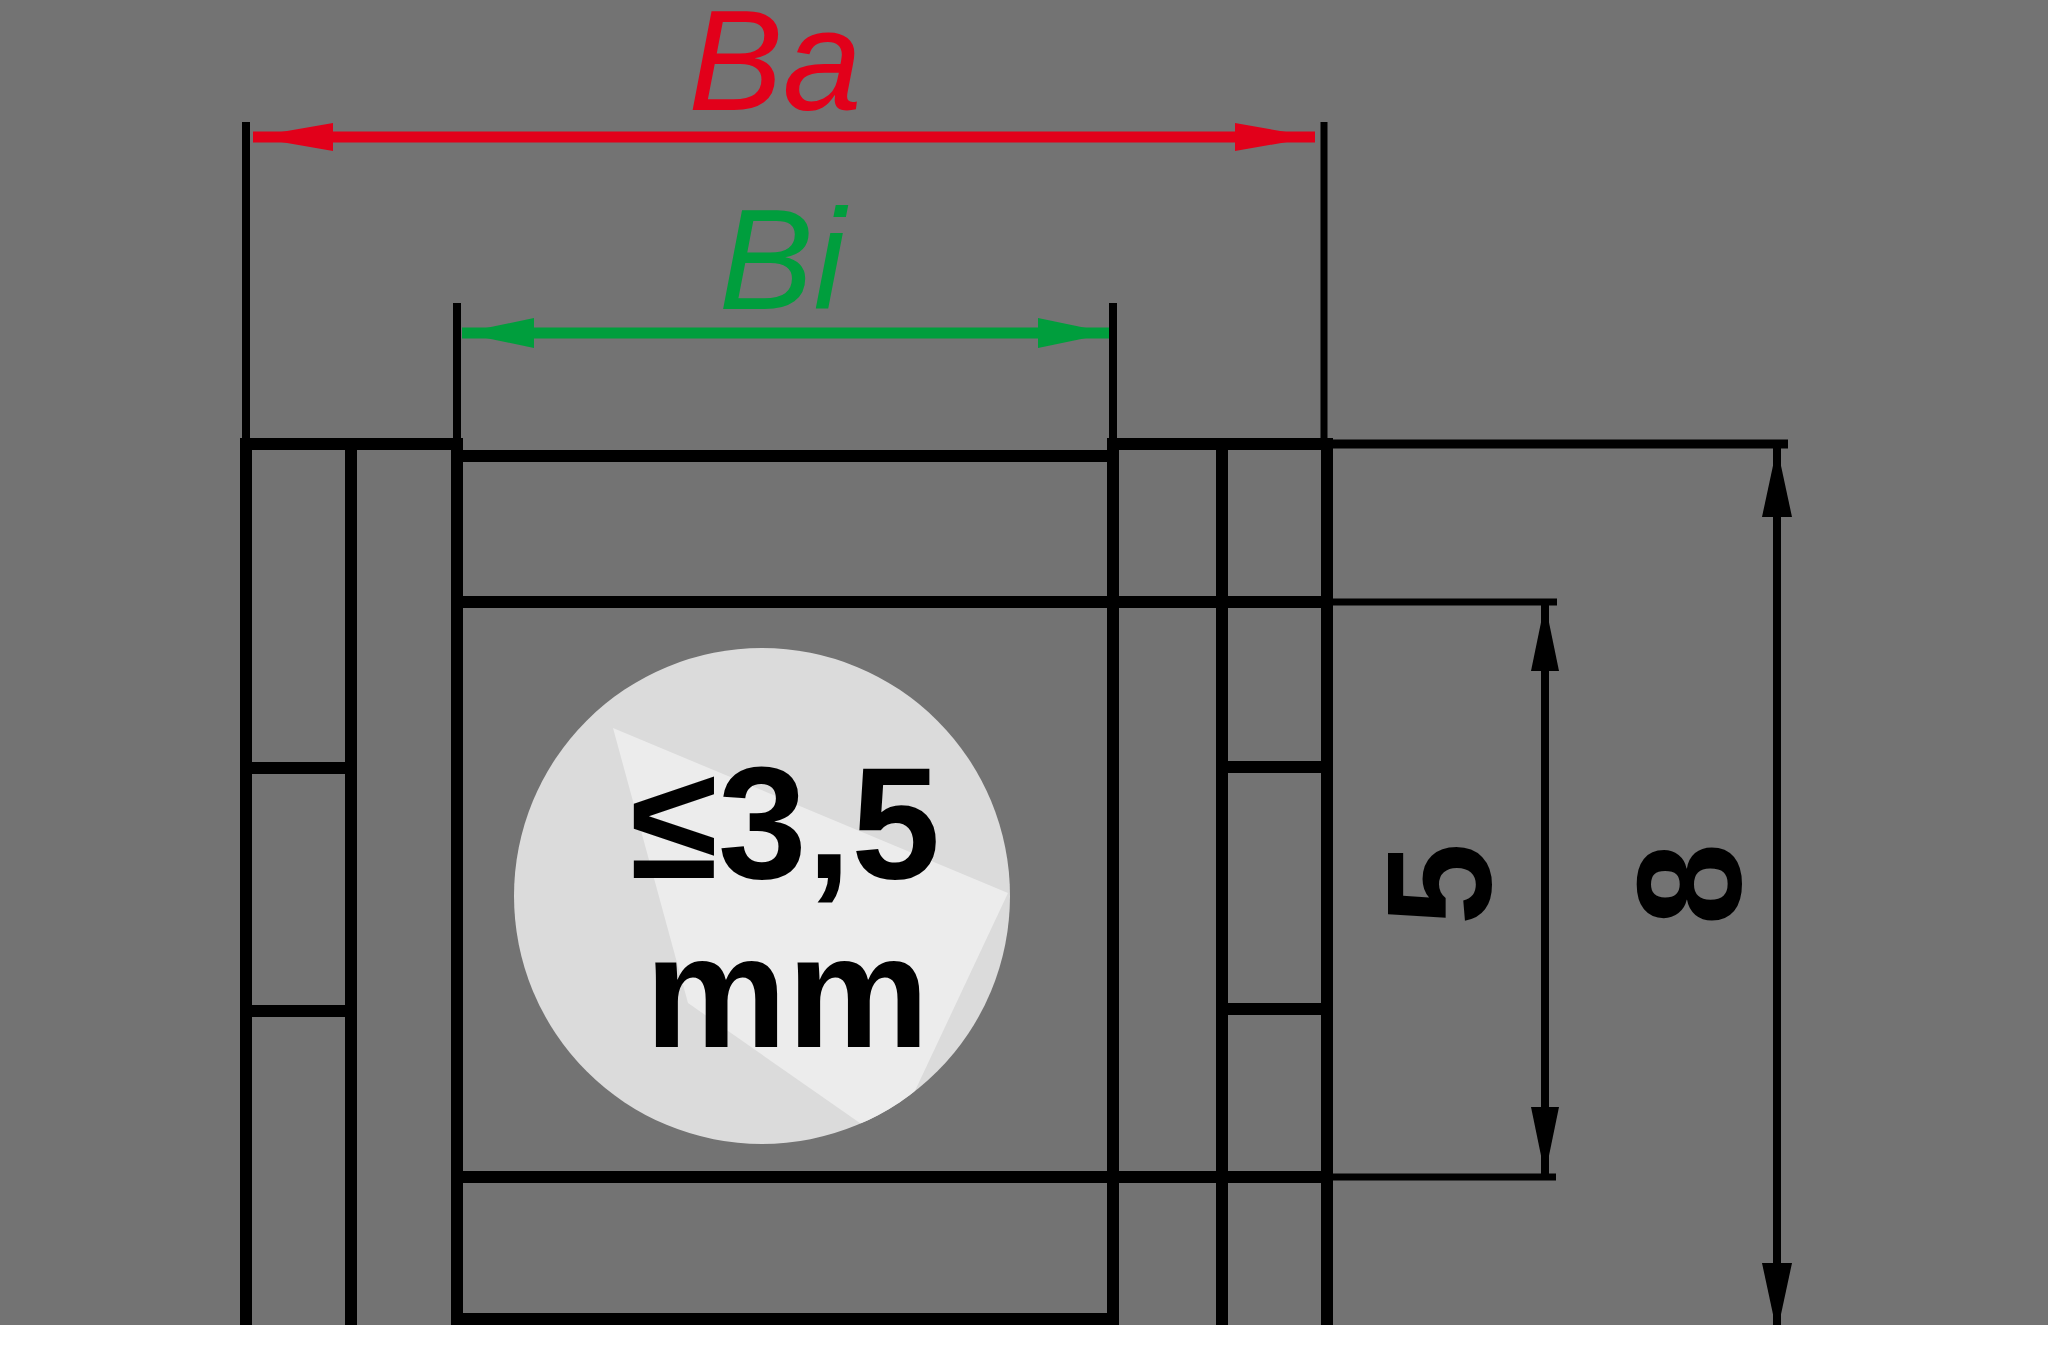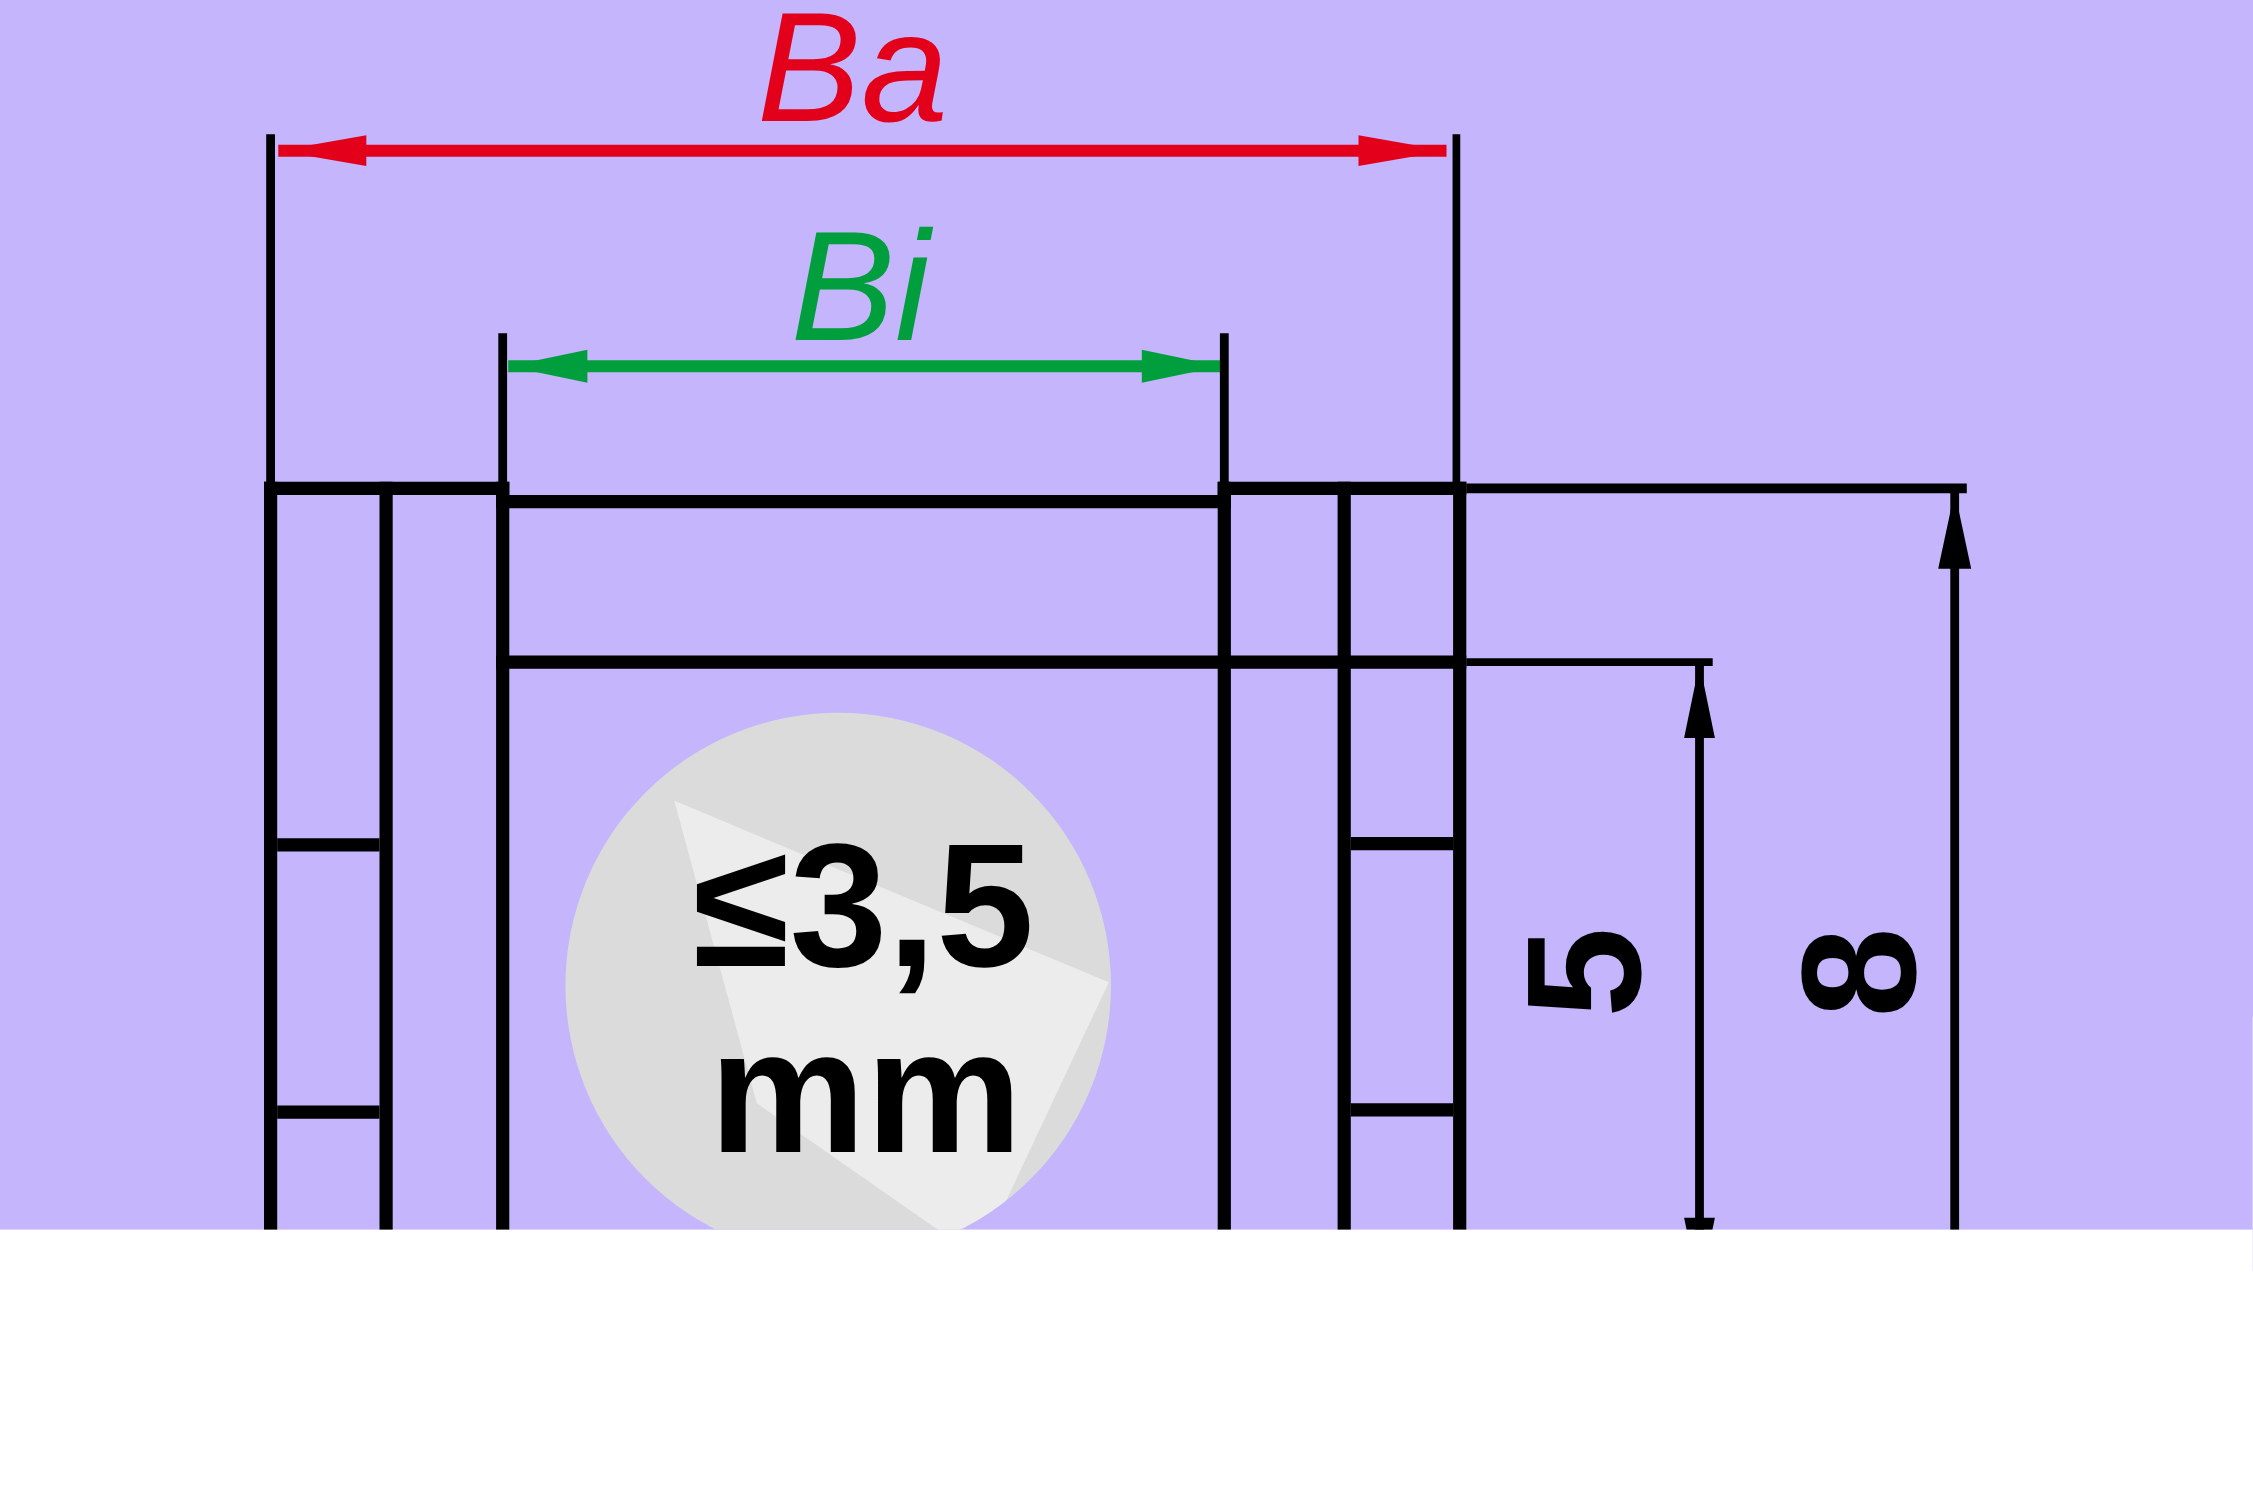--- a/index.html
+++ b/index.html
@@ -1,16 +1,16 @@
 <!DOCTYPE html>
 <html><head>
 <meta charset="utf-8">
 <style>
   html,body{margin:0;padding:0;background:#fff;}
-  .stage{position:relative;width:2048px;height:1118px;background:#c4b5fd;overflow:hidden;}
+  .stage{position:relative;width:2048px;height:1325px;background:#737373;overflow:hidden;}
   svg{display:block;}
   .dim-label{font-family:"Liberation Sans",sans-serif;font-style:italic;font-weight:400;font-size:142px;}
   .dim-value{font-family:"Liberation Sans",sans-serif;font-weight:700;font-size:148px;}
   .badge-text{font-family:"Liberation Sans",sans-serif;font-weight:700;font-size:160px;fill:#000;}
 </style>
 </head>
 <body>
 
 <div class="stage">
 <svg width="2048" height="1365" viewBox="0 0 2048 1365">

